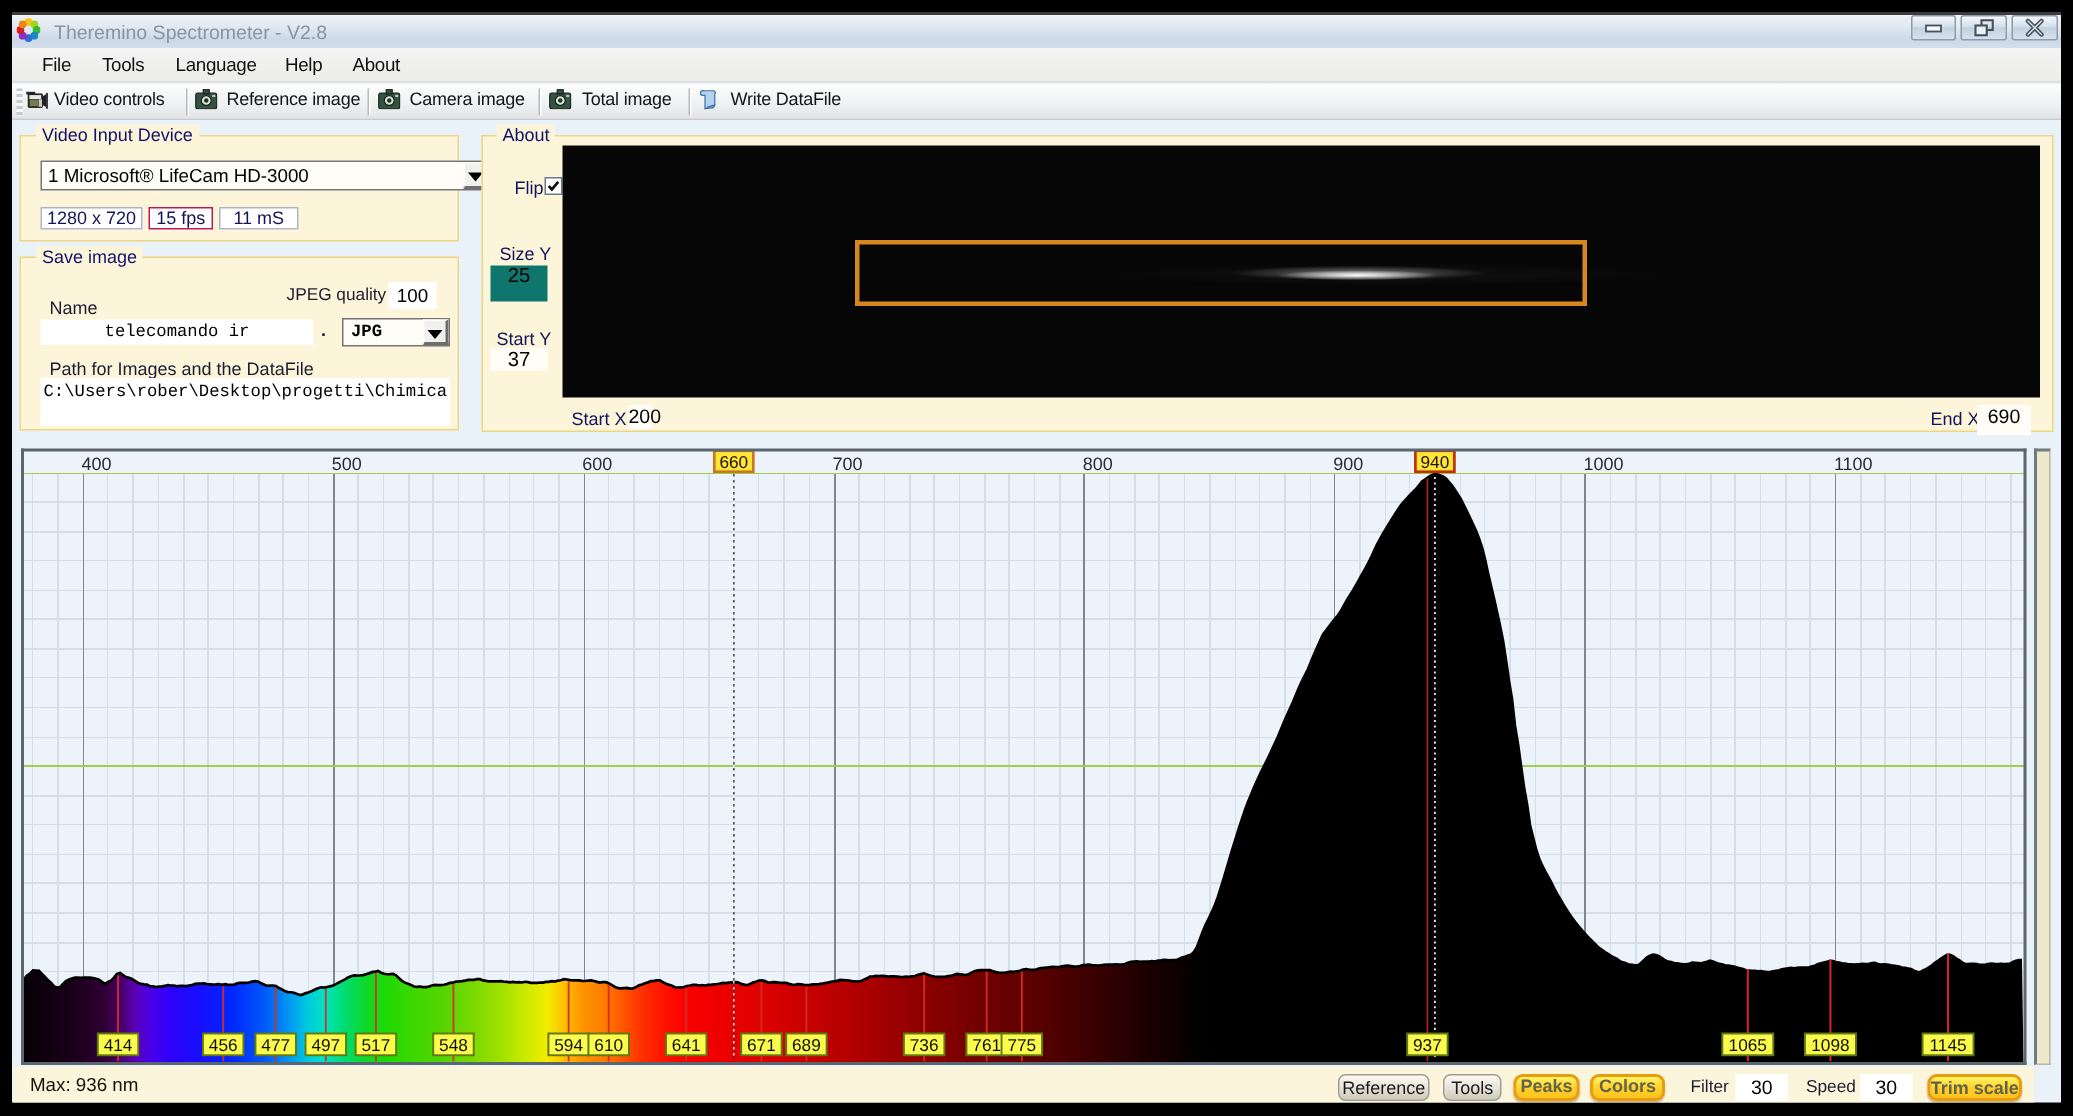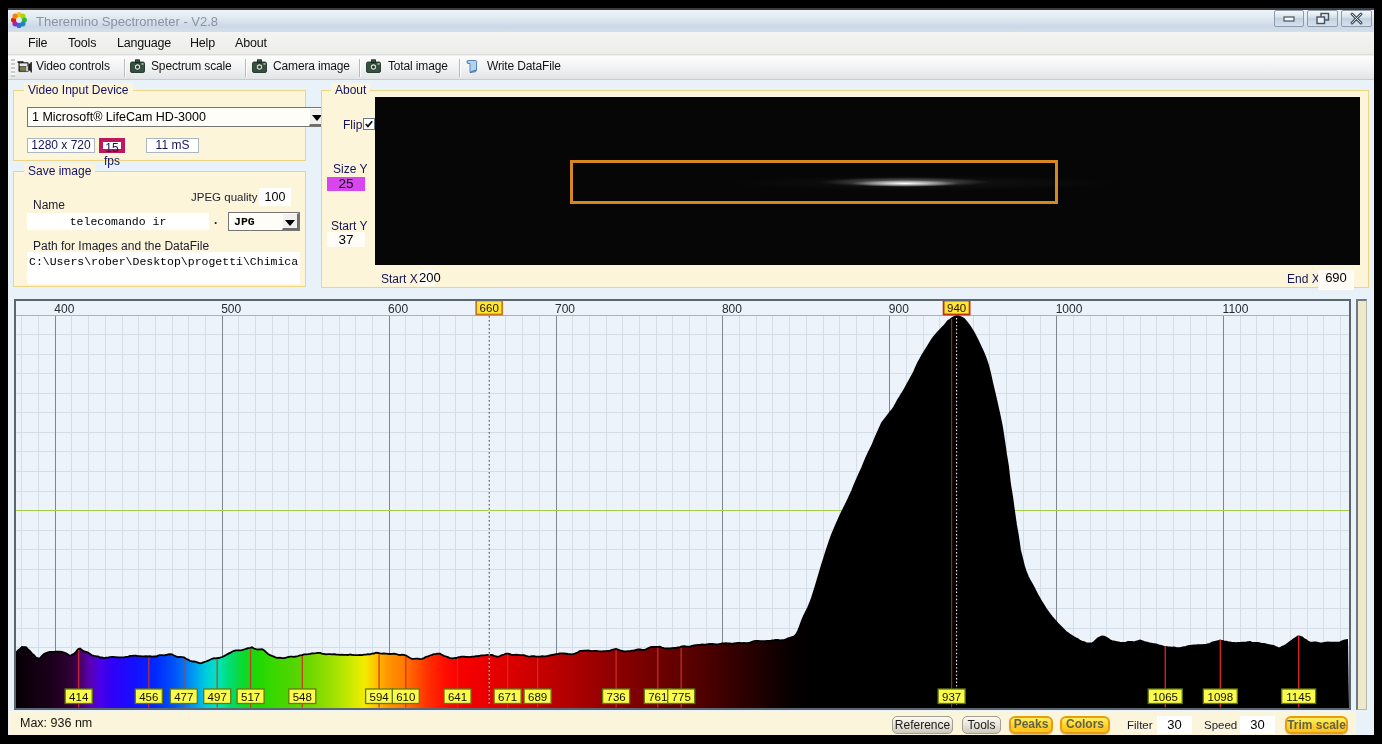--- a/index.html
+++ b/index.html
@@ -80,21 +80,21 @@
 </svg></span>
 <span class="ti" style="left:36px;top:59px">Video controls</span>
 <div class="tsep" style="left:124px;top:59px"></div>
 <span class="ticon" style="left:130px;top:59px"><svg width="15" height="14" viewBox="0 0 15 14">
 <rect x="0.5" y="3" width="14" height="10.5" rx="1.5" fill="#33523f" stroke="#15241b" stroke-width="0.8"></rect>
 <rect x="5.5" y="0.8" width="4" height="2.8" fill="#33523f" stroke="#15241b" stroke-width="0.8"></rect>
 <circle cx="7.5" cy="8" r="3.3" fill="#d8e2d8" stroke="#15241b" stroke-width="0.8"></circle>
 <circle cx="7.5" cy="8" r="1.5" fill="#223528"></circle>
 <rect x="11.5" y="4.2" width="2" height="1.5" fill="#b8c8b8"></rect>
     </svg></span>
-<span class="ti" style="left:151px;top:59px">Spectrum scale</span>
+<span class="ti" style="left:151px;top:59px">Reference image</span>
 <div class="tsep" style="left:245px;top:59px"></div>
 <span class="ticon" style="left:252px;top:59px"><svg width="15" height="14" viewBox="0 0 15 14">
 <rect x="0.5" y="3" width="14" height="10.5" rx="1.5" fill="#33523f" stroke="#15241b" stroke-width="0.8"></rect>
 <rect x="5.5" y="0.8" width="4" height="2.8" fill="#33523f" stroke="#15241b" stroke-width="0.8"></rect>
 <circle cx="7.5" cy="8" r="3.3" fill="#d8e2d8" stroke="#15241b" stroke-width="0.8"></circle>
 <circle cx="7.5" cy="8" r="1.5" fill="#223528"></circle>
 <rect x="11.5" y="4.2" width="2" height="1.5" fill="#b8c8b8"></rect>
     </svg></span>
 <span class="ti" style="left:273px;top:59px">Camera image</span>
 <div class="tsep" style="left:359px;top:59px"></div>
@@ -114,21 +114,21 @@
     </svg></span>
 <span class="ti" style="left:487px;top:59px">Write DataFile</span>
 
 <div class="grp" style="left:13px;top:90px;width:293px;height:71px"></div>
 <span class="grplabel" style="left:24px;top:83px">Video Input Device</span>
 <div class="combo" style="left:27px;top:107px;width:300px;height:20px">
     <span style="left:4px;top:2px;font-size:12.5px">1 Microsoft® LifeCam HD-3000</span>
     <span class="combobtn"></span>
   </div>
 <div class="whitebox" style="left:27px;top:138px;width:68px;height:15px;border:1px solid #aab6c2;color:#14145a;font-size:12px;line-height:13px">1280 x 720</div>
-<div class="whitebox" style="left:99px;top:138px;width:26px;height:15px;border:4px solid #be185d;color:#14145a;font-size:12px;line-height:13px">15 fps</div>
+<div class="whitebox" style="left:99px;top:138px;width:43px;height:15px;border:1px solid #be185d;color:#14145a;font-size:12px;line-height:13px">15 fps</div>
 <div class="whitebox" style="left:146px;top:138px;width:53px;height:15px;border:1px solid #aab6c2;color:#14145a;font-size:12px;line-height:13px">11 mS</div>
 
 <div class="grp" style="left:13px;top:171px;width:293px;height:116px"></div>
 <span class="grplabel" style="left:24px;top:164px">Save image</span>
 <span class="lbl" style="left:191px;top:191px;font-size:11.5px">JPEG quality</span>
 <div class="whitebox" style="left:259px;top:188px;width:32px;height:18px;line-height:18px">100</div>
 <span class="lbl" style="left:33px;top:198px">Name</span>
 <div class="whitebox" style="left:27px;top:213px;width:182px;height:17px;font-family:'Liberation Mono',monospace;font-size:11.5px;line-height:17px">telecomando ir</div>
 <span class="lbl" style="left:214px;top:213px;font-weight:700">.</span>
 <div class="combo" style="left:228px;top:212px;width:72px;height:19px">
@@ -142,21 +142,21 @@
 
 <div class="grp" style="left:321px;top:90px;width:1048px;height:198px"></div>
 <span class="grplabel" style="left:331px;top:83px">About</span>
 <span class="nlbl" style="left:343px;top:118px">Flip</span>
 <div style="left:363px;top:118px;width:12px;height:12px;background:#fff;border:1px solid #6a7a8a">
     <svg width="10" height="10" viewBox="0 0 11 11" style="display:block">
       <path d="M2 5.5 L4.3 8 L9 2.5" stroke="#101010" stroke-width="2" fill="none"></path>
     </svg>
   </div>
 <span class="nlbl" style="left:333px;top:162px">Size Y</span>
-<div class="whitebox" style="left:327px;top:177px;width:38px;height:14px;line-height:14px;font-size:13.5px;background:#d946ef">25</div>
+<div class="whitebox" style="left:327px;top:177px;width:38px;height:24px;line-height:14px;font-size:13.5px;background:#0f766e">25</div>
 <span class="nlbl" style="left:331px;top:219px">Start Y</span>
 <div class="whitebox" style="left:327px;top:232px;width:38px;height:15px;line-height:15px;font-size:13.5px;background:#fffdf6">37</div>
 <div id="cam" style="left:375px;top:97px;width:985px;height:168px;background:#060606;overflow:hidden">
   <div style="left:270px;top:75px;width:560px;height:22px;background:radial-gradient(ellipse 50% 50% at 50% 50%, rgba(110,110,110,.13), rgba(0,0,0,0) 70%)"></div>
   <div style="left:405px;top:77px;width:250px;height:16px;background:radial-gradient(ellipse 50% 45% at 50% 50%, rgba(222,222,222,.5), rgba(40,40,40,0) 68%)"></div>
   <div style="left:455px;top:81.5px;width:150px;height:9px;background:radial-gradient(ellipse 50% 50% at 50% 50%, rgba(255,255,255,1), rgba(255,255,255,0) 72%)"></div>
   <div style="left:195px;top:62.5px;width:488px;height:44px;border:3px solid #d6871e"></div>
 </div>
 <span class="nlbl" style="left:381px;top:272px">Start X</span>
 <div class="whitebox" style="left:419px;top:270px;width:16px;height:16px;line-height:16px;font-size:13px;background:#fffdf6">200</div>

